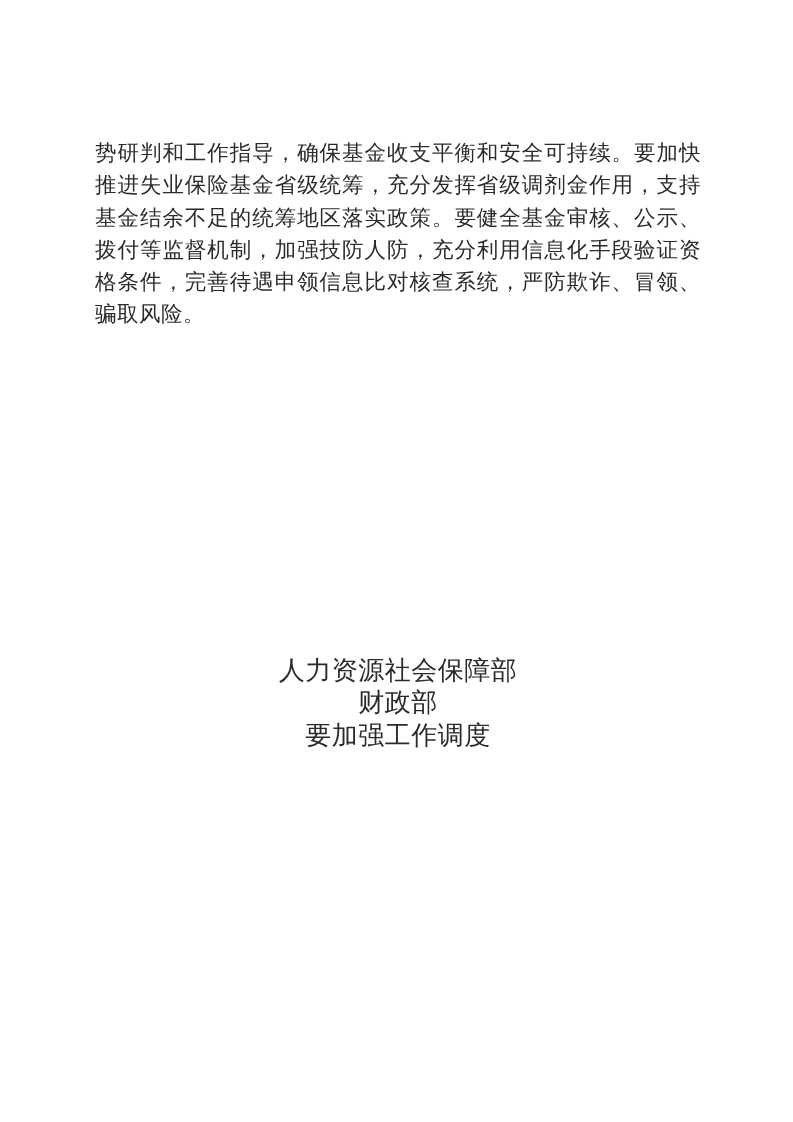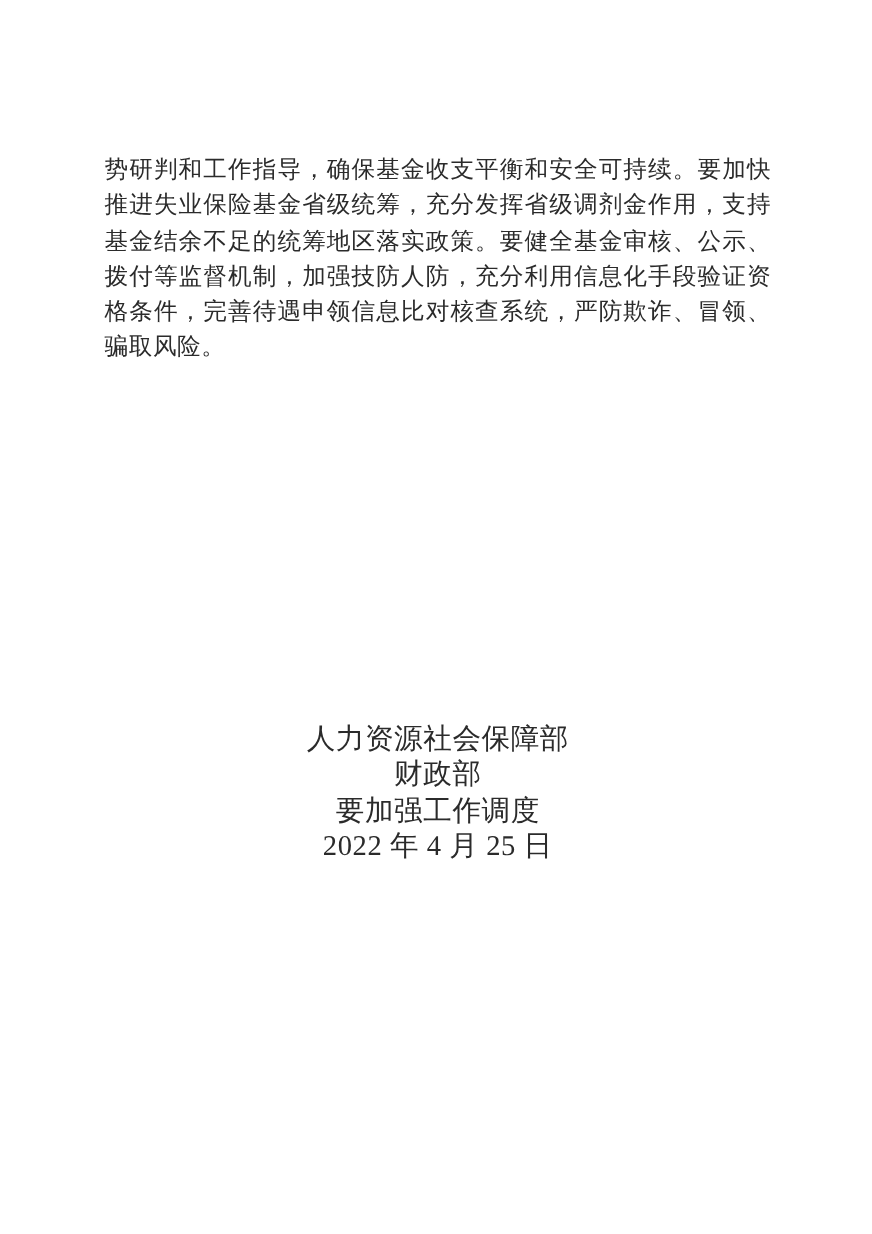--- a/index.html
+++ b/index.html
@@ -7,21 +7,21 @@
     padding: 0;
     background: #ffffff;
   }
   .page {
     position: relative;
     width: 793px;
     height: 966px;
     margin: 0 auto;
     background: #ffffff;
     overflow: hidden;
-    font-family: Liberation Serif, serif;
+    font-family: Liberation Mono, monospace;
     color: #2b2b2b;
   }
   .body-text {
     position: absolute;
     left: 95px;
     top: 138px;
     width: 606px;
     font-size: 21.5px;
     line-height: 32.3px;
     text-align: justify;
@@ -64,18 +64,17 @@
 <div class="page">
 
   <div class="body-text">
     <p class="para">势研判和工作指导，确保基金收支平衡和安全可持续。要加快推进失业保险基金省级统筹，充分发挥省级调剂金作用，支持基金结余不足的统筹地区落实政策。要健全基金审核、公示、拨付等监督机制，加强技防人防，充分利用信息化手段验证资格条件，完善待遇申领信息比对核查系统，严防欺诈、冒领、骗取风险。</p>
   </div>
 
   <div class="signature-block">
     <p>人力资源社会保障部</p>
     <p>财政部</p>
     <p>要加强工作调度</p>
-    <p>2022 年 4 月 25 日</p>
   </div>
 
   <div class="page-number">-29-</div>
 
 </div>
 
 </body></html>

